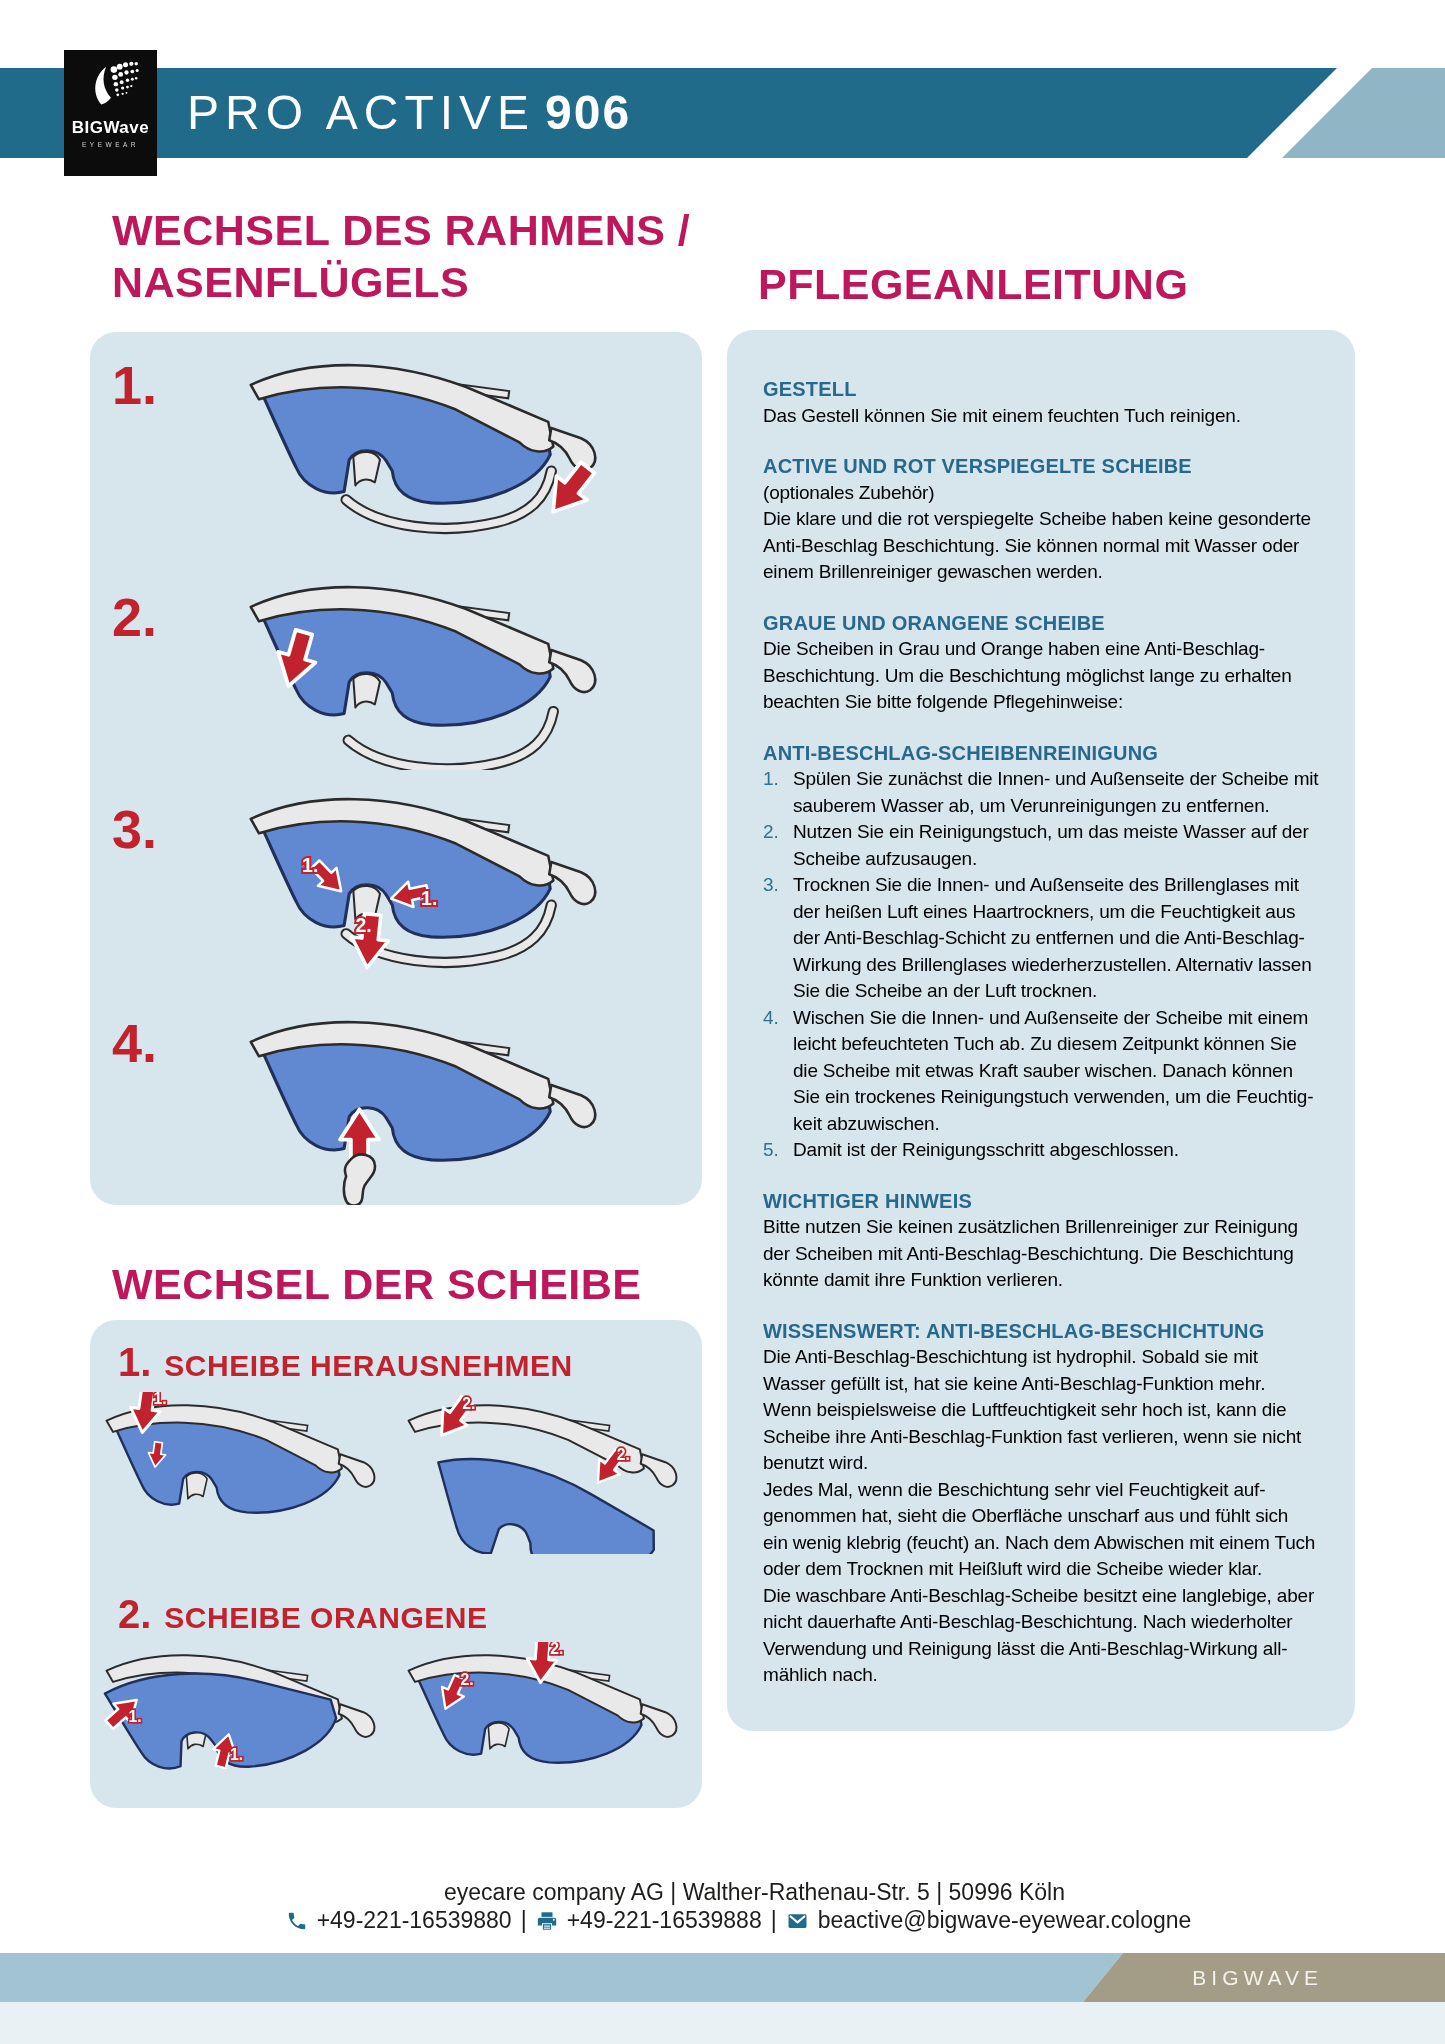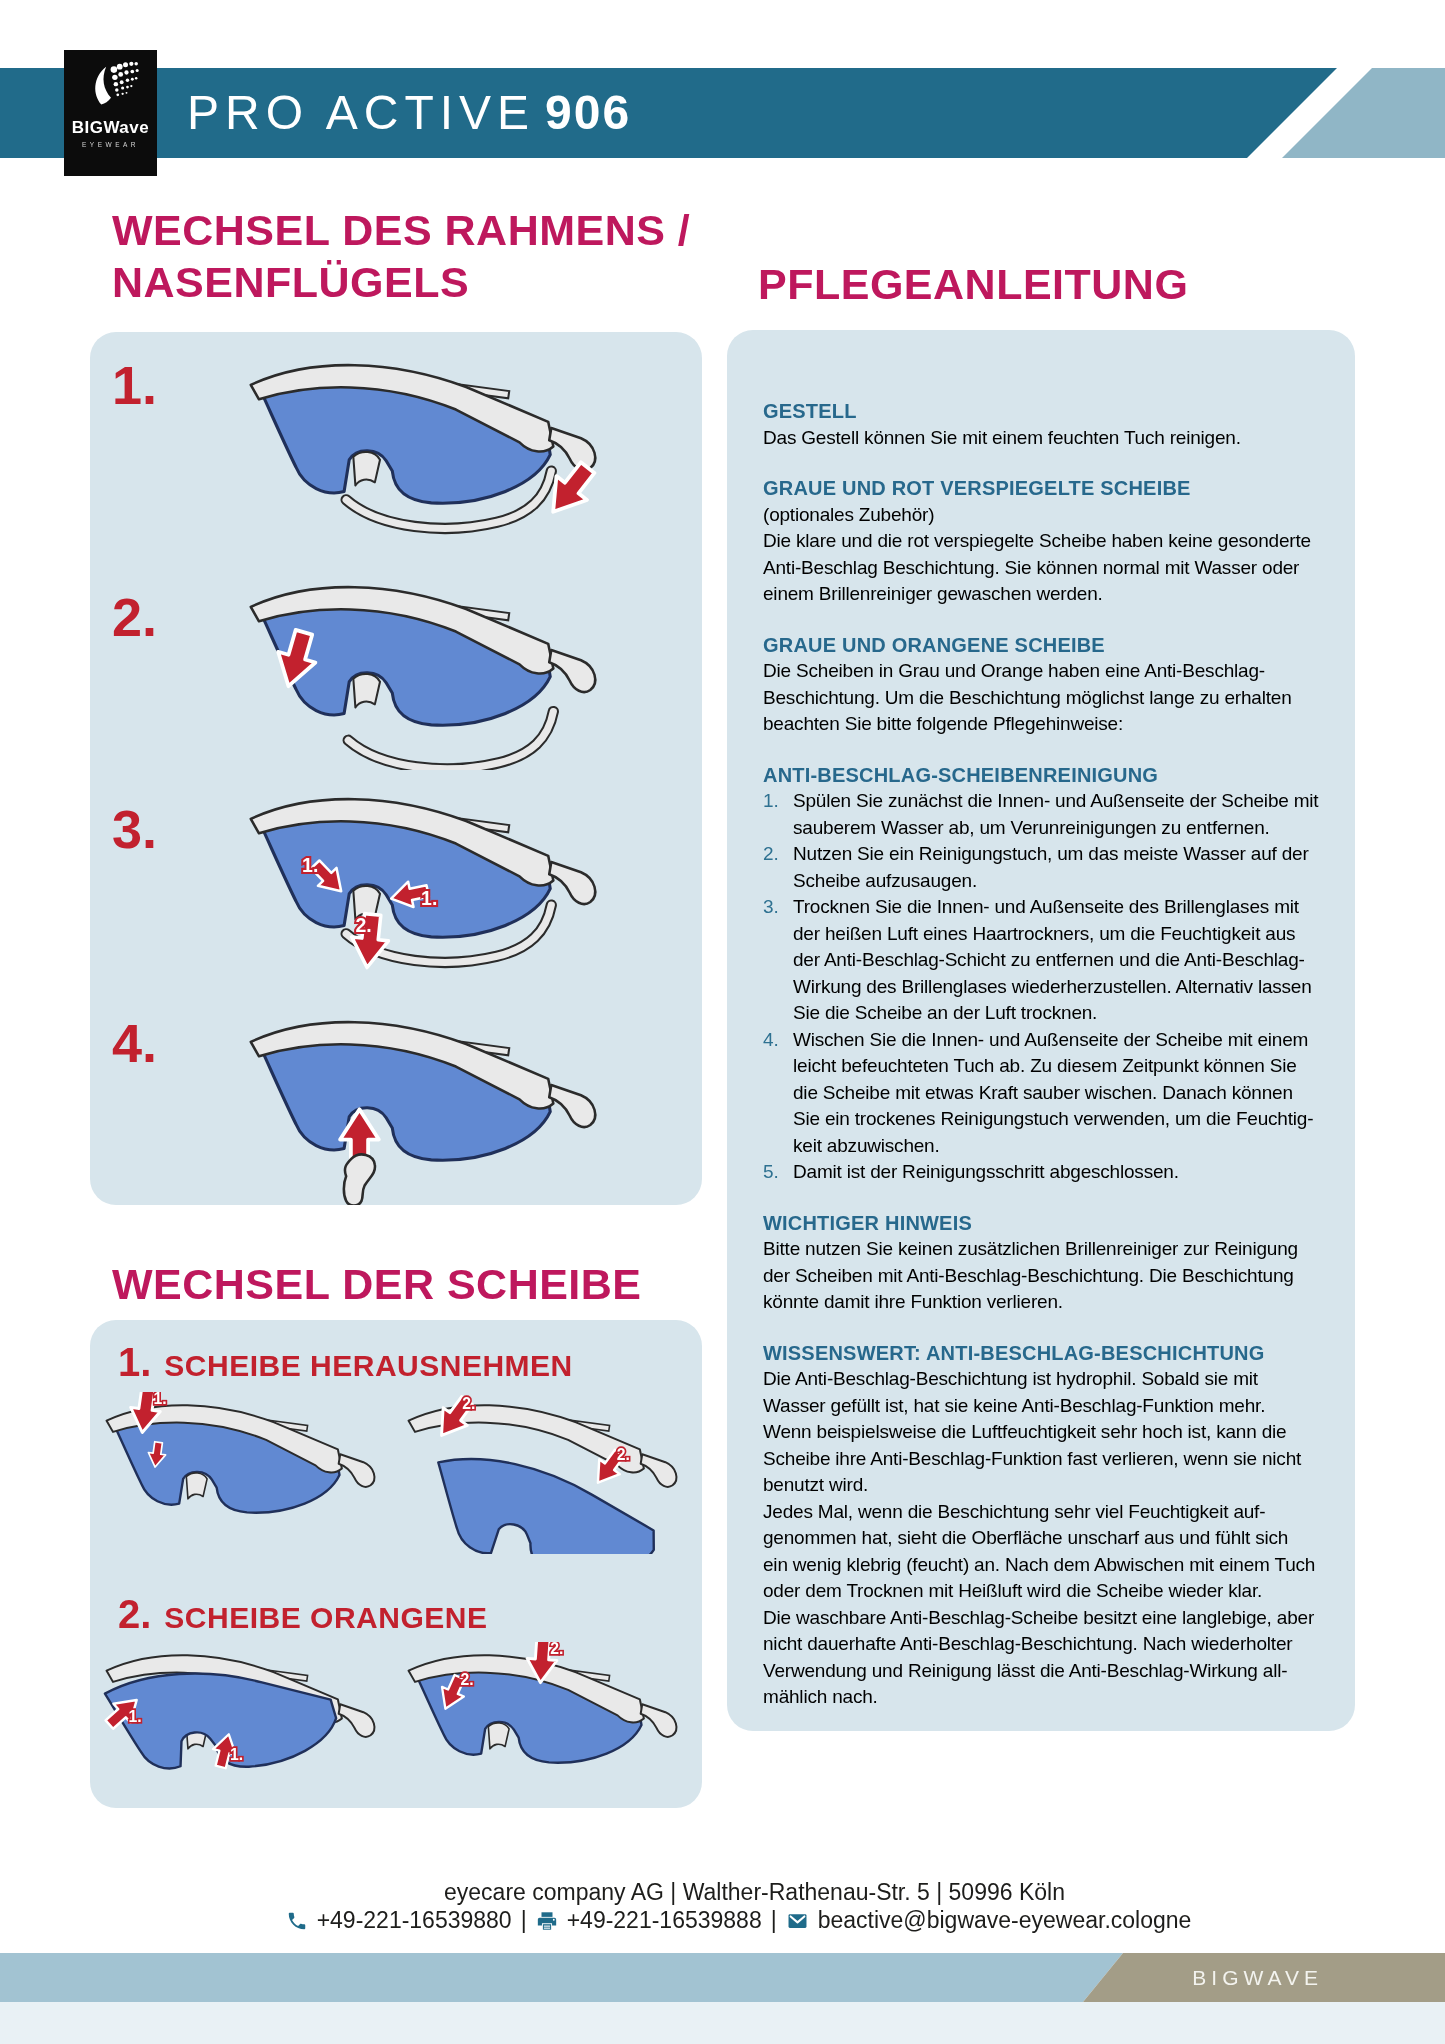--- a/index.html
+++ b/index.html
@@ -25,21 +25,21 @@
   .h-teal{color:#be185d;font-weight:700;font-size:43px;letter-spacing:.5px;line-height:52px;margin-left:12px;}
   .h1{position:absolute;left:100px;top:204px;}
   .h-care{position:absolute;left:746px;top:258px;}
   .h-scheibe{position:absolute;left:100px;top:1258px;}
 
   
   .panel{position:absolute;background:#d7e5ec;border-radius:26px;}
   .p1{left:90px;top:332px;width:612px;height:873px;}
   .p2{left:90px;top:1320px;width:612px;height:488px;}
   .p3{left:727px;top:330px;width:628px;height:1401px;box-sizing:border-box;
-      padding:68px 26px 30px 36px;}
+      padding:46px 26px 30px 36px;}
 
   .step-num{position:absolute;left:22px;color:#c2212e;font-weight:700;font-size:54px;line-height:1;}
   .step-gfx{position:absolute;left:150px;width:360px;height:200px;}
 
   .sub{position:absolute;left:28px;display:flex;align-items:baseline;gap:13px;color:#c2212e;}
   .sub-n{font-weight:700;font-size:40px;}
   .sub-t{font-weight:700;font-size:30px;letter-spacing:.5px;}
   .row-gfx{position:absolute;width:292px;height:162px;}
 
   
@@ -291,21 +291,21 @@
     </svg>
   </div>
 
   <div class="panel p3">
     <div>
         <section class="care-sec">
           <div class="care-title">GESTELL</div>
           <div class="care-para">Das Gestell können Sie mit einem feuchten Tuch reinigen.</div>
         </section>
         <section class="care-sec">
-          <div class="care-title">GRAUE UND ROT VERSPIEGELTE SCHEIBE</div>
+          <div class="care-title">ACTIVE UND ROT VERSPIEGELTE SCHEIBE</div>
           <div class="care-para">(optionales Zubehör)
 Die klare und die rot verspiegelte Scheibe haben keine gesonderte
 Anti-Beschlag Beschichtung. Sie können normal mit Wasser oder
 einem Brillenreiniger gewaschen werden.</div>
         </section>
         <section class="care-sec">
           <div class="care-title">GRAUE UND ORANGENE SCHEIBE</div>
           <div class="care-para">Die Scheiben in Grau und Orange haben eine Anti-Beschlag-
 Beschichtung. Um die Beschichtung möglichst lange zu erhalten
 beachten Sie bitte folgende Pflegehinweise:</div>

